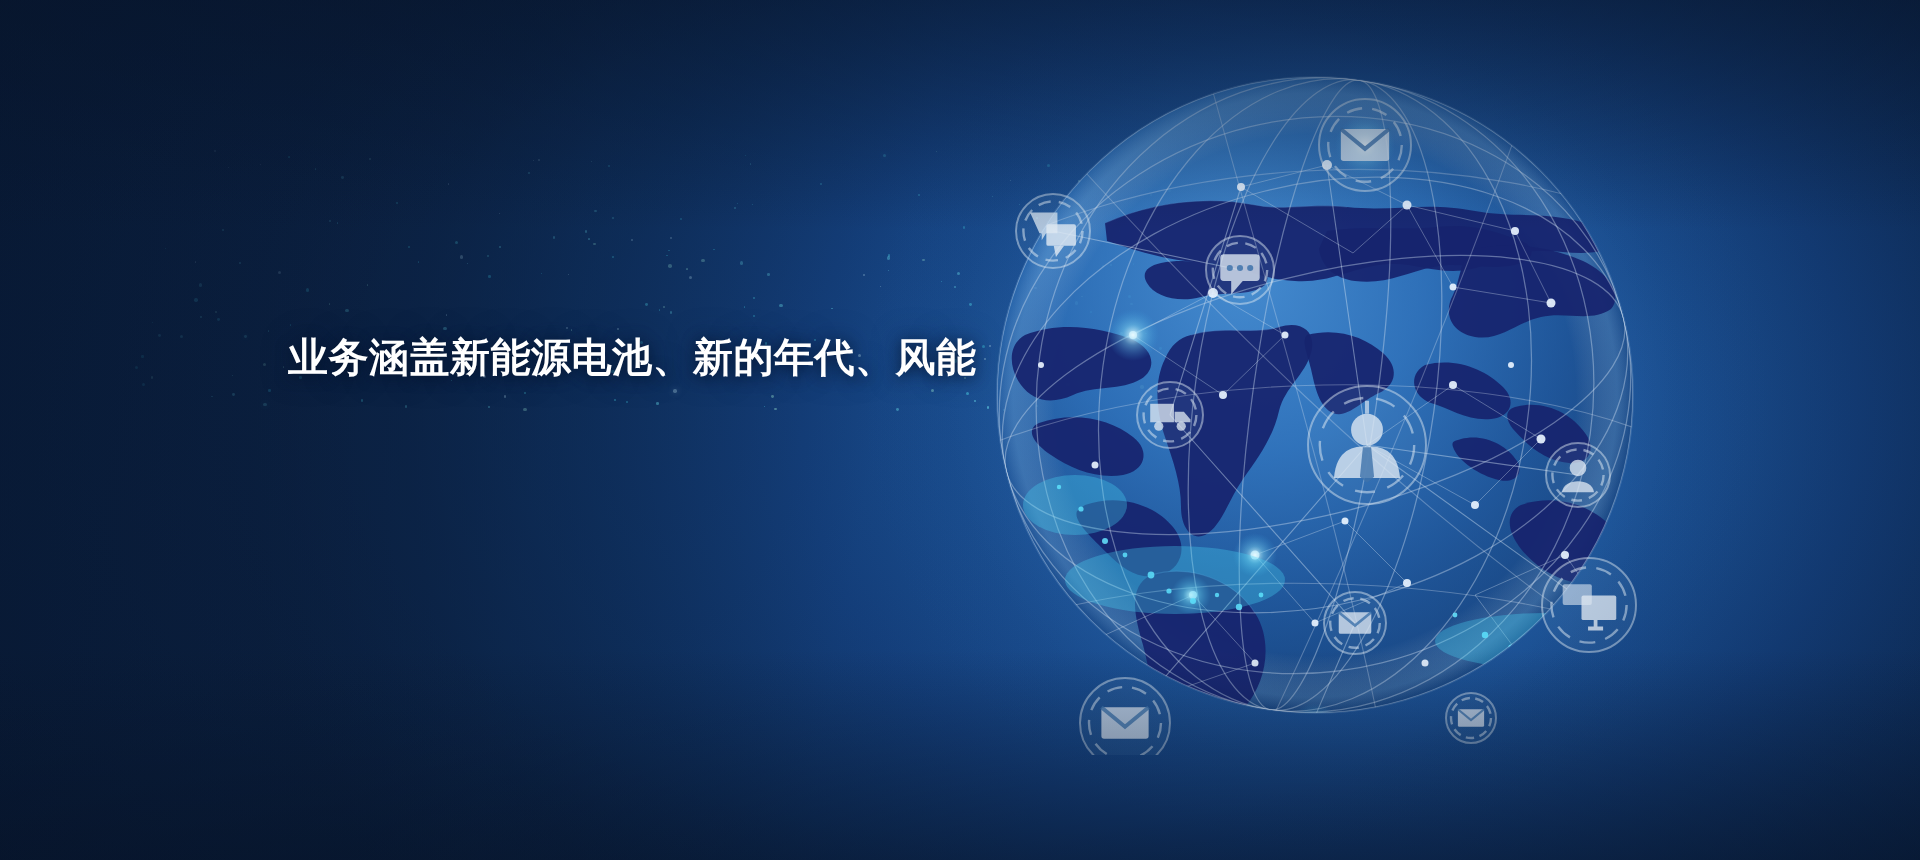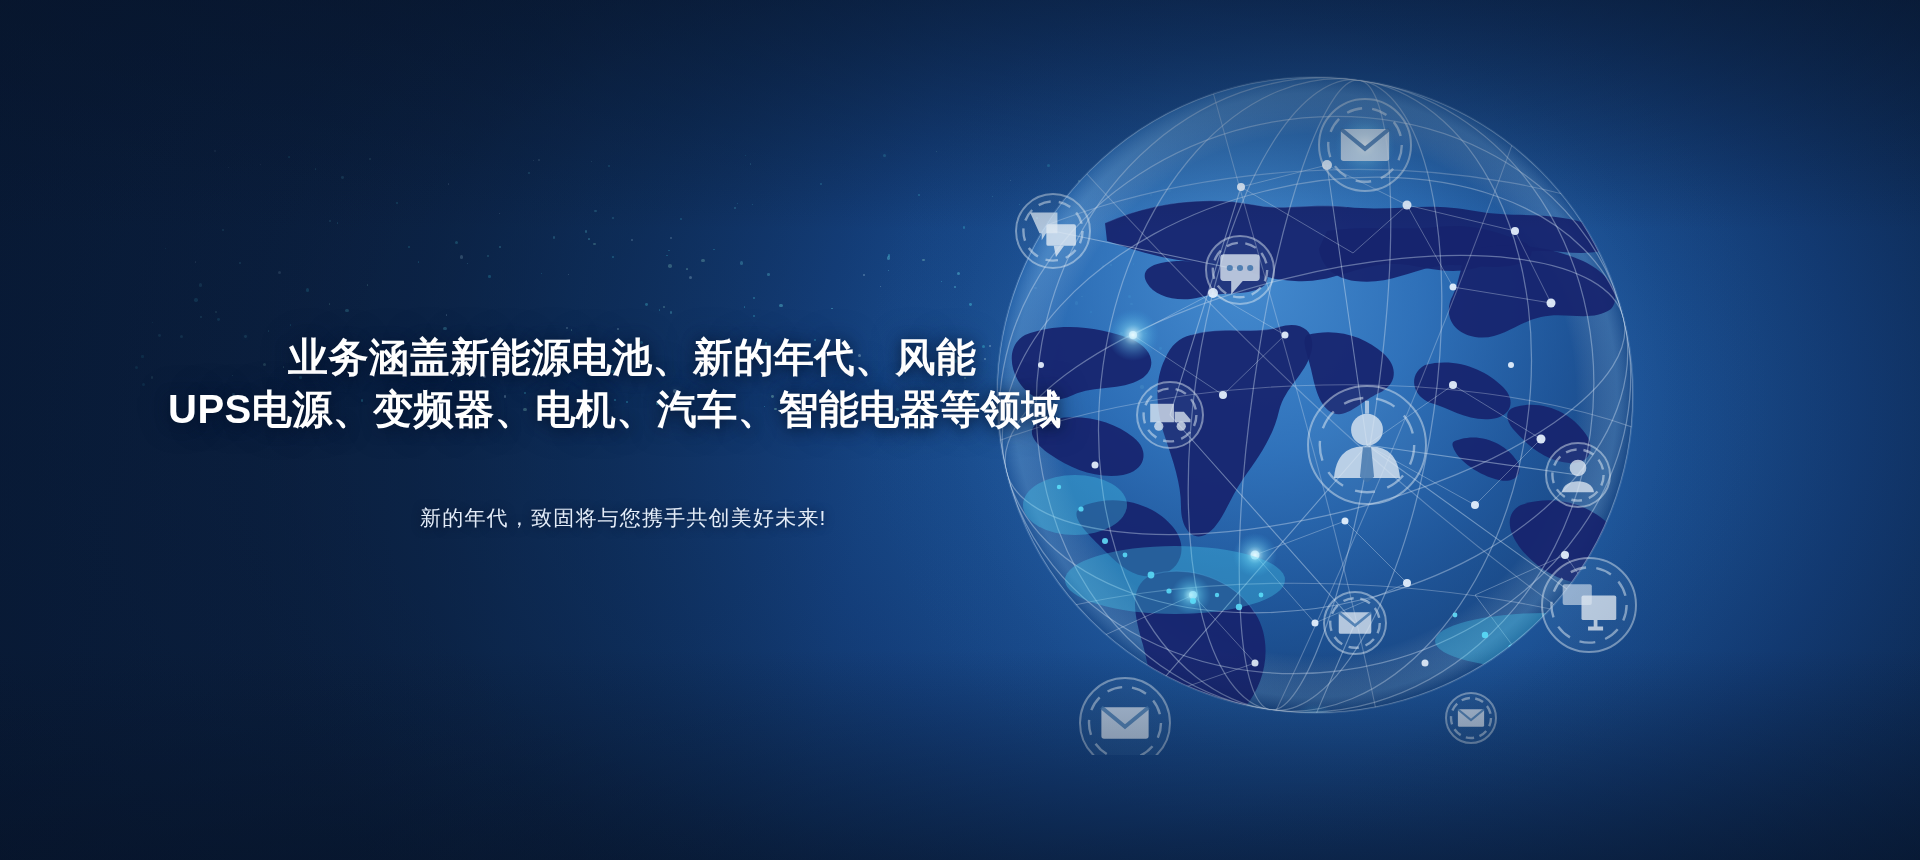--- a/index.html
+++ b/index.html
@@ -569,16 +569,14 @@
 
       <circle cx="360" cy="360" r="318" fill="none" stroke="#bcdcfa" stroke-opacity=".16" stroke-width="2"></circle>
     </svg>
   </div>
 
   <div class="bg-vign"></div>
   <div class="bg-topfade"></div>
   <div class="bg-botfade"></div>
 
   <div class="headline" id="hl1">业务涵盖新能源电池、新的年代、风能</div>
-  <div class="headline" id="hl2">UPS电源、变频器、电机、汽车、智能电器等领域</div>
-  <div id="sub">新的年代，致固将与您携手共创美好未来!</div>
 
 </div>
 
 </body></html>

